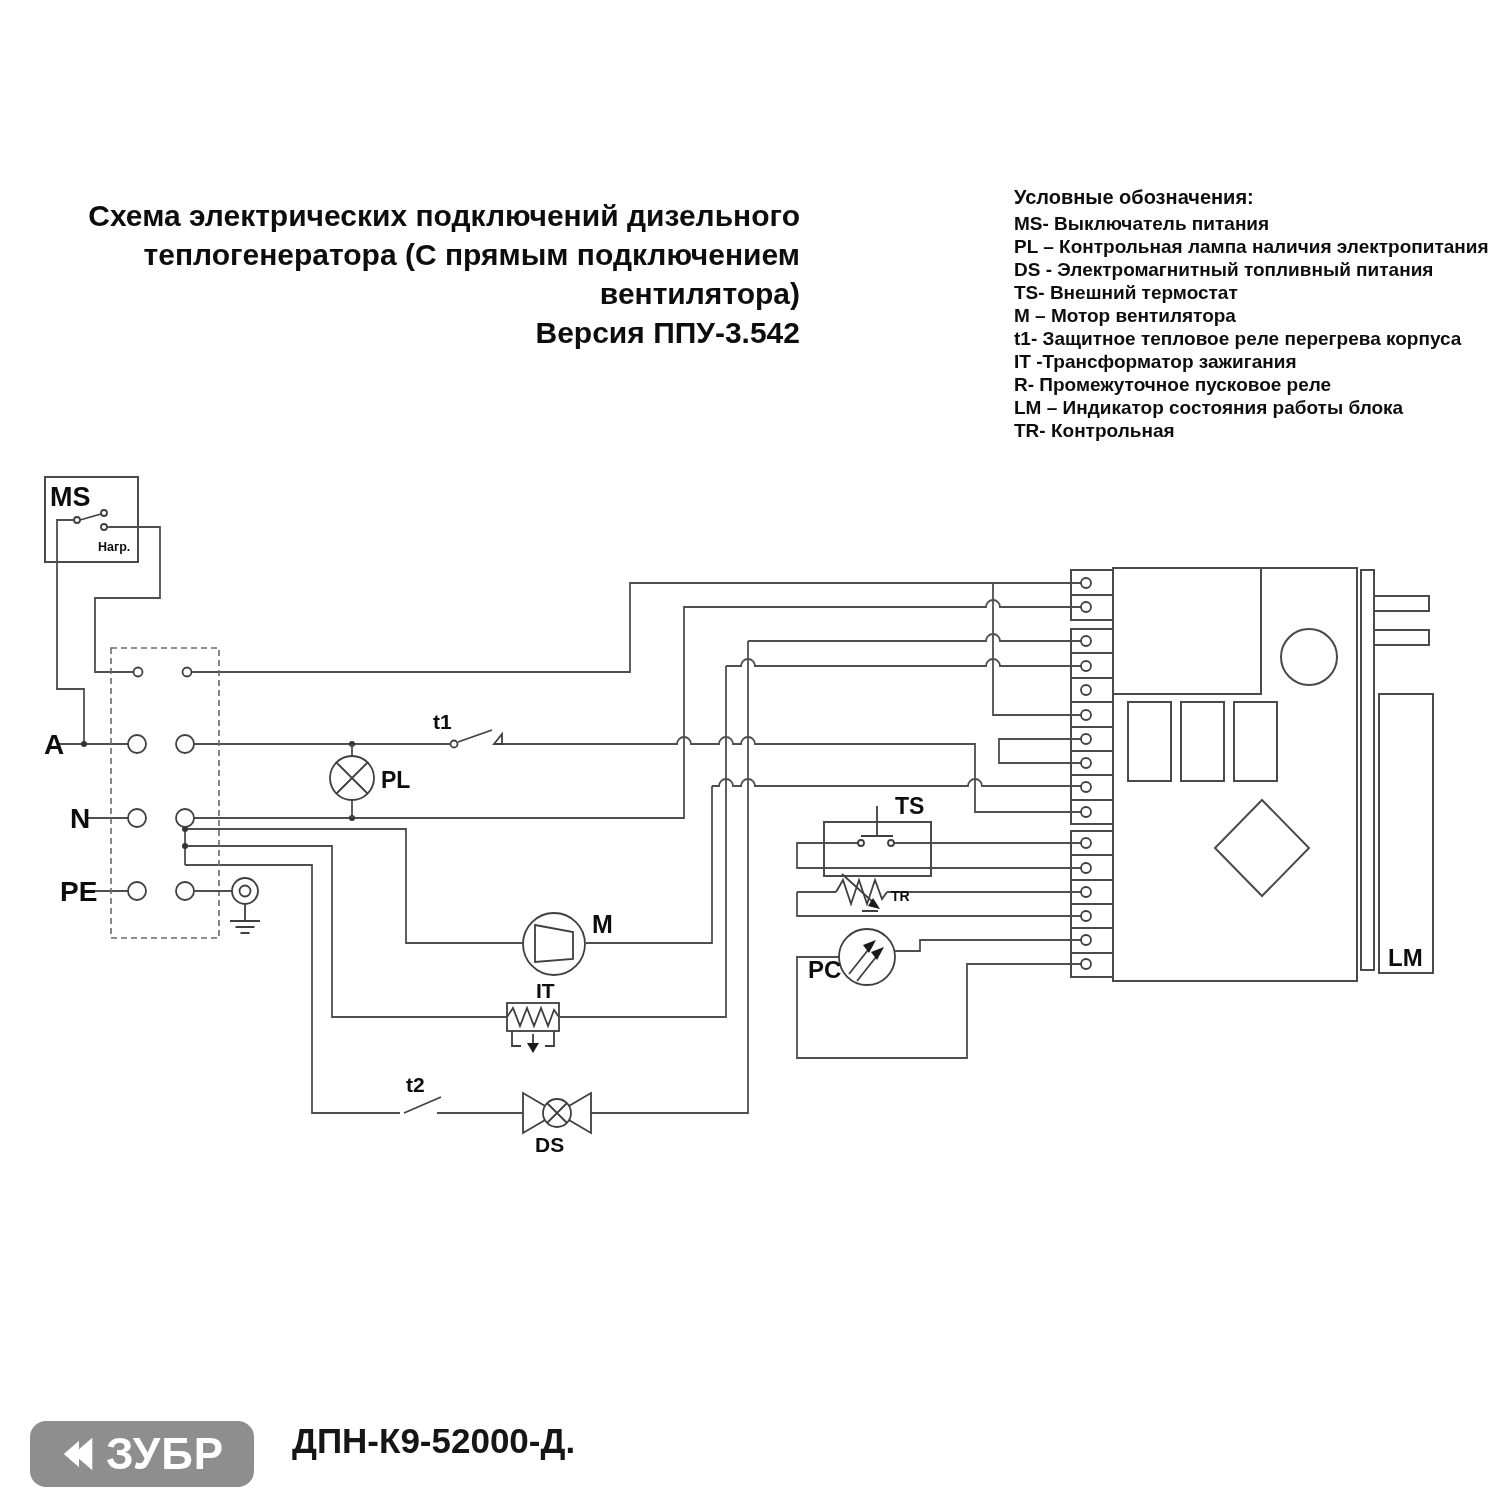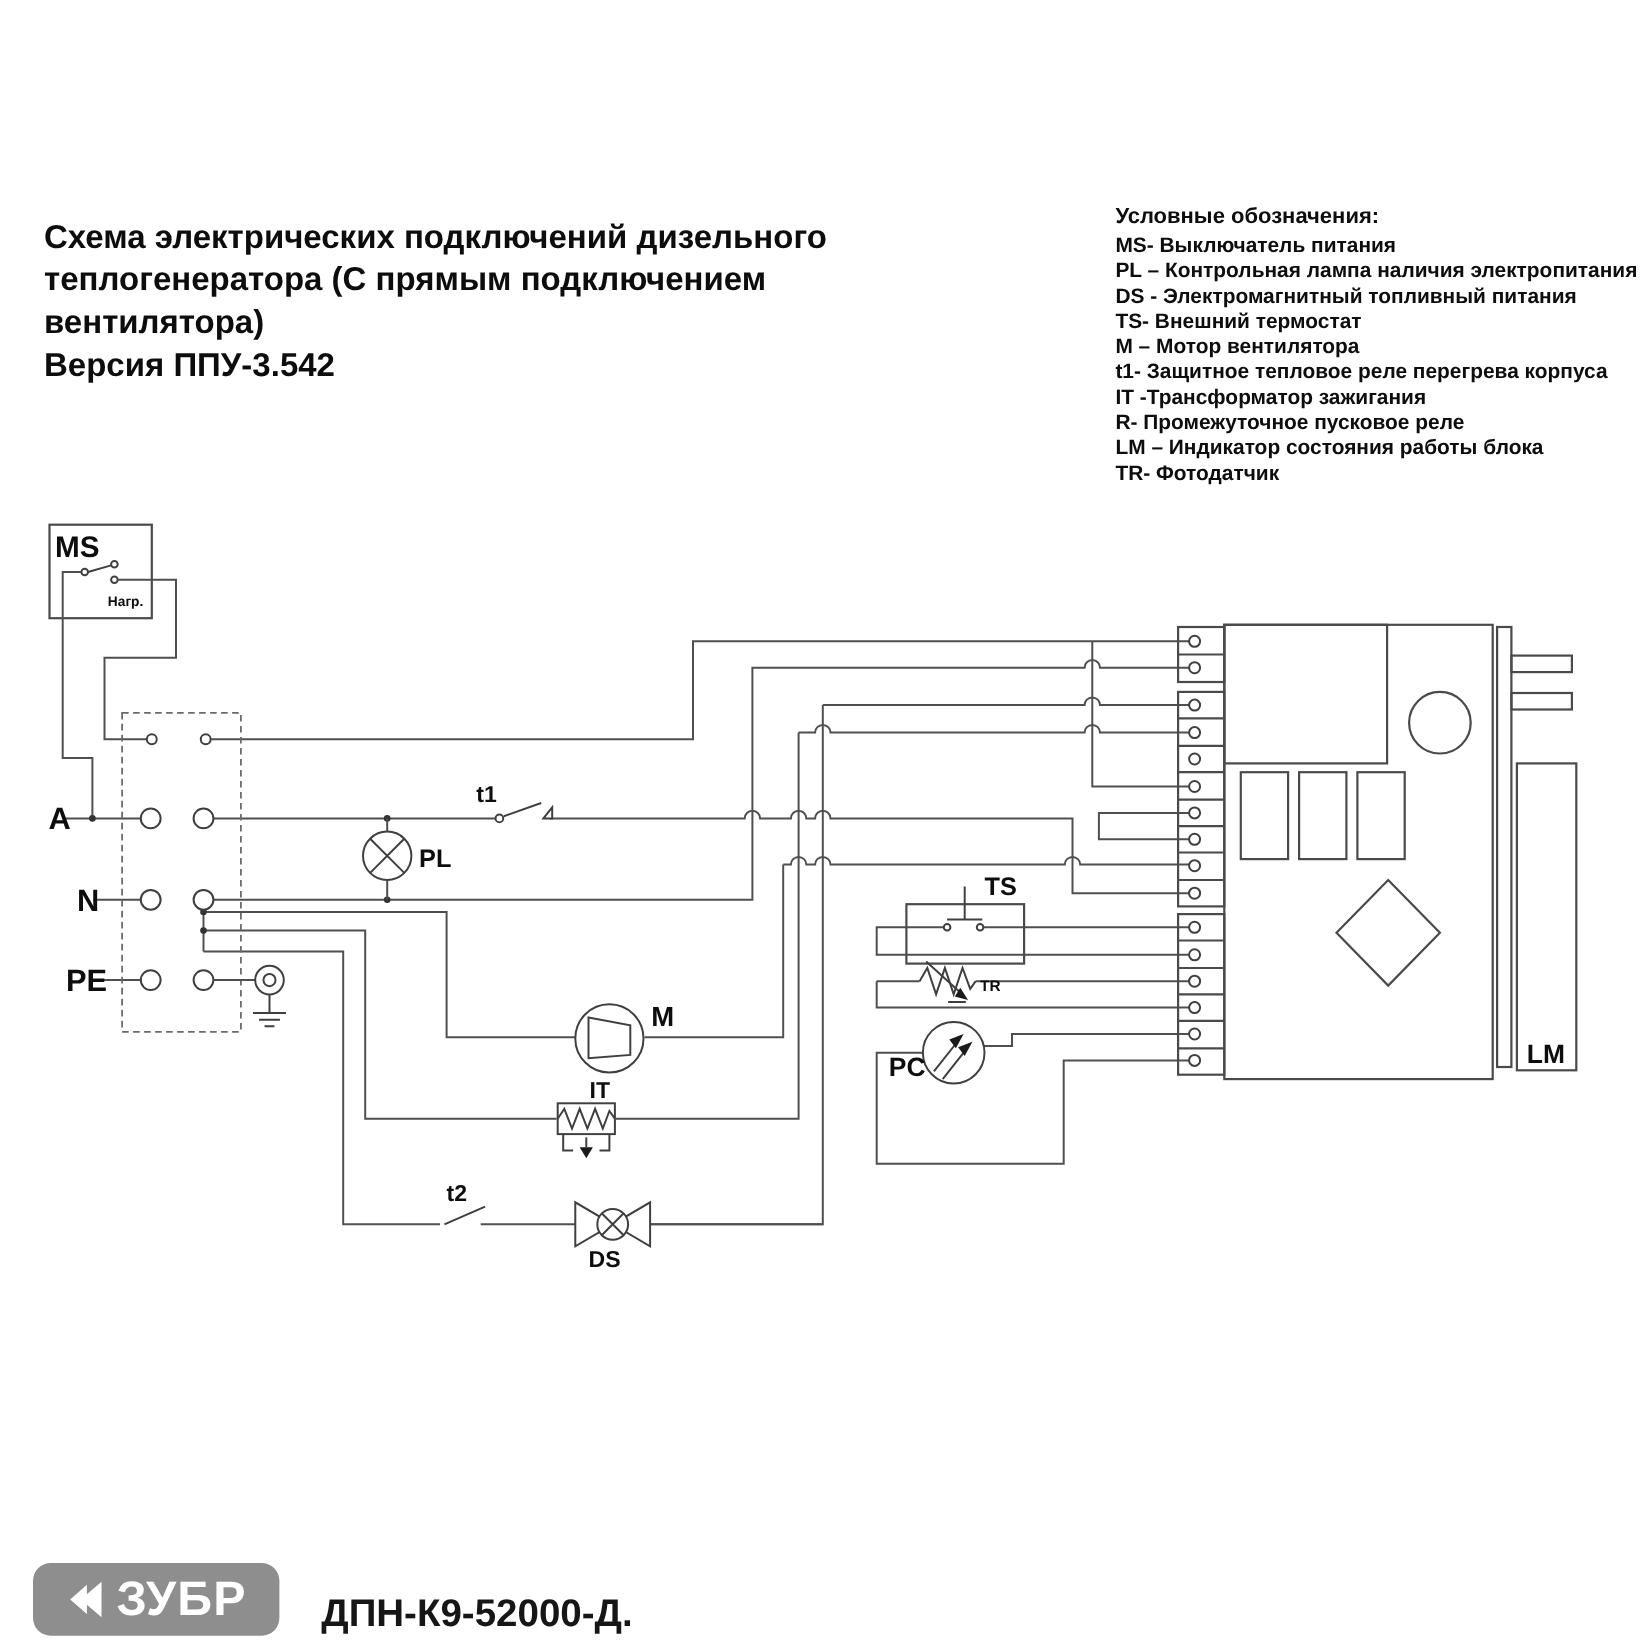--- a/index.html
+++ b/index.html
@@ -7,30 +7,30 @@
         font-family:"Liberation Sans",sans-serif;color:#111;}
   #schematic-svg{position:absolute;left:0;top:0;}
   .wire{stroke:#4f4f4f;stroke-width:1.8;fill:none;}
   .sym{stroke:#3f3f3f;stroke-width:1.8;fill:none;}
   .symw{stroke:#3f3f3f;stroke-width:1.8;fill:#ffffff;}
   .boxln{stroke:#4a4a4a;stroke-width:2;fill:none;}
   .dot{fill:#333;stroke:none;}
   .blk{fill:#1a1a1a;stroke:none;}
   .lbl{font-family:"Liberation Sans",sans-serif;font-weight:bold;fill:#0d0d0d;}
   .dash{stroke:#6a6a6a;stroke-width:1.6;fill:none;stroke-dasharray:6 4;}
-  #title-block{position:absolute;left:40px;top:196px;width:760px;text-align:left;
+  #title-block{position:absolute;left:40px;top:196px;width:760px;text-align:right;
       font-size:30px;font-weight:bold;line-height:39px;color:#0d0d0d;}
   #legend{position:absolute;left:1014px;top:186px;width:480px;color:#0d0d0d;}
   #legend .legend-heading{font-size:20px;font-weight:bold;margin-bottom:3px;}
   .legend-item{font-size:19px;font-weight:bold;line-height:23px;white-space:nowrap;}
   #footer{position:absolute;left:0;top:1421px;width:1500px;height:70px;}
   #zubr-logo{position:absolute;left:30px;top:0;width:224px;height:66px;background:#8e8e8e;
       display:flex;align-items:center;justify-content:center;gap:8px;border-radius:16px;}
   #zubr-logo .brand-text{color:#ffffff;font-weight:bold;font-size:44px;letter-spacing:1px;}
-  #footer-caption{position:absolute;left:292px;top:0;height:66px;display:flex;align-items:flex-end;
+  #footer-caption{position:absolute;left:292px;top:0;height:66px;display:flex;align-items:flex-start;
       white-space:nowrap;}
   #footer-caption .model{font-size:35px;font-weight:bold;color:#161616;margin-right:12px;}
   #footer-caption .desc{font-size:31px;font-weight:400;color:#333;}
 </style>
 </head>
 <body>
 
 <div id="page">
 
   <div id="title-block">
@@ -44,21 +44,21 @@
     <div class="legend-heading">Условные обозначения:</div>
     <div class="legend-item">MS- Выключатель питания</div>
     <div class="legend-item">PL – Контрольная лампа наличия электропитания</div>
     <div class="legend-item">DS - Электромагнитный топливный питания</div>
     <div class="legend-item">TS- Внешний термостат</div>
     <div class="legend-item">M – Мотор вентилятора</div>
     <div class="legend-item">t1- Защитное тепловое реле перегрева корпуса</div>
     <div class="legend-item">IT -Трансформатор зажигания</div>
     <div class="legend-item">R- Промежуточное пусковое реле</div>
     <div class="legend-item">LM – Индикатор состояния работы блока</div>
-    <div class="legend-item">TR- Фотодатчик</div>
+    <div class="legend-item">TR- Контрольная</div>
   </div>
 
   <svg id="schematic-svg" width="1500" height="1500" viewBox="0 0 1500 1500">
 
     <g>
       <rect class="boxln" x="45" y="477" width="93" height="85"></rect>
       <text class="lbl" x="50" y="506" font-size="27">MS</text>
       <line class="sym" x1="80" y1="520" x2="101" y2="514"></line>
       <circle class="symw" cx="77" cy="520" r="3"></circle>
       <circle class="symw" cx="104" cy="513" r="3"></circle>

